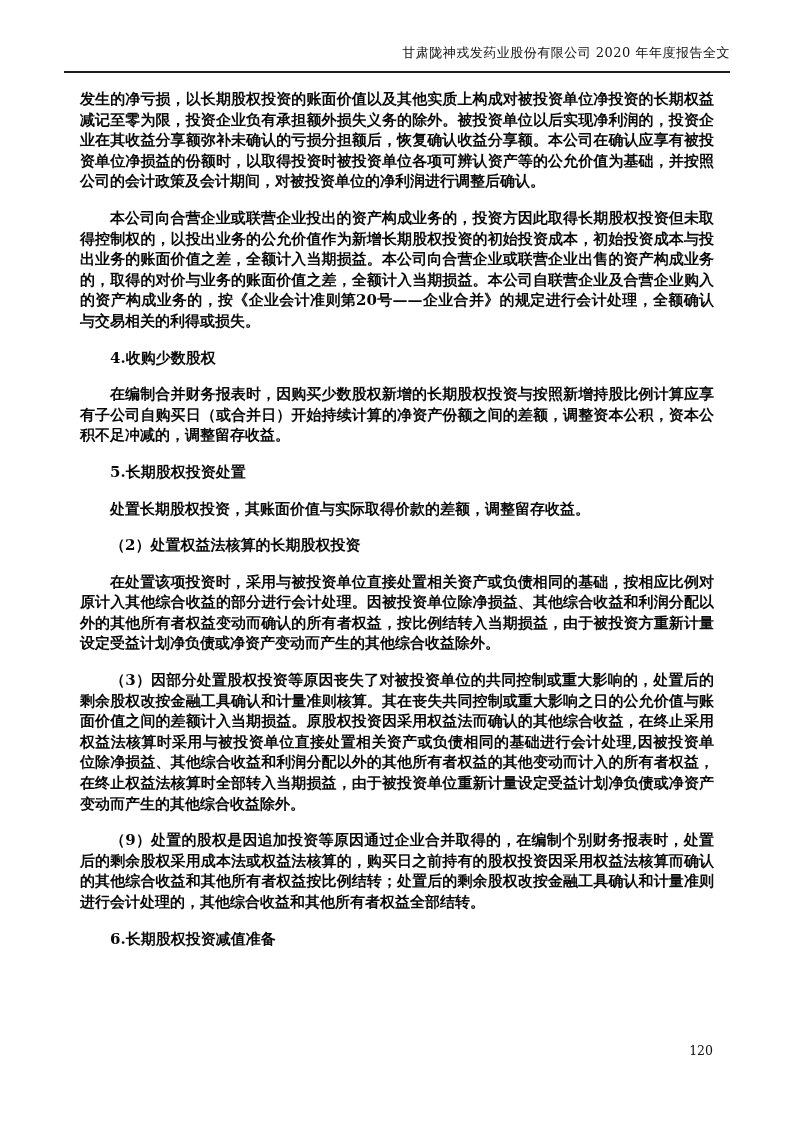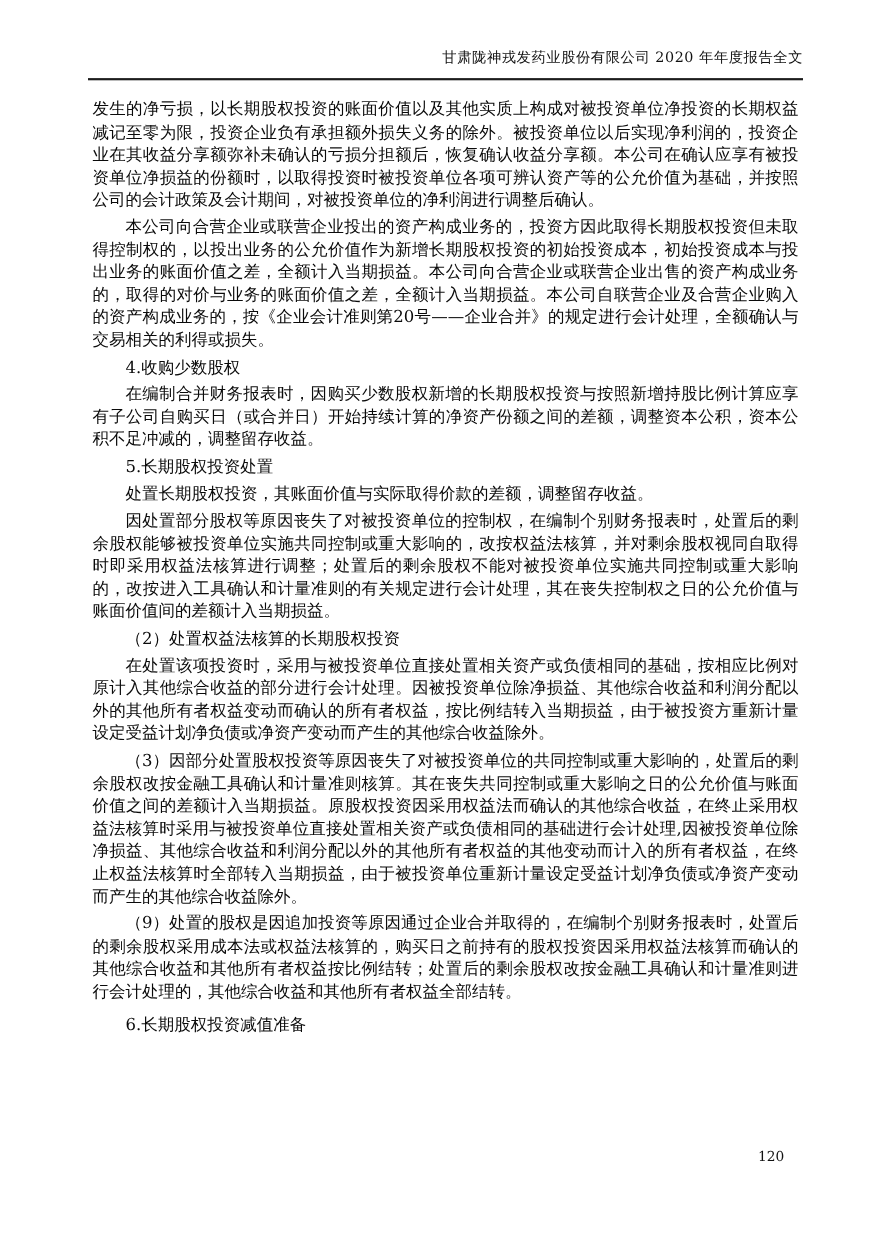--- a/index.html
+++ b/index.html
@@ -6,21 +6,21 @@
     margin: 0;
     padding: 0;
     background: #ffffff;
   }
   .page {
     position: relative;
     width: 793px;
     height: 1122px;
     background: #ffffff;
     box-sizing: border-box;
-    padding: 44px 63px 0 80px;
+    padding: 44px 63px 0 64px;
     font-family: "DejaVu Serif", "Liberation Serif", serif;
     color: #000000;
     overflow: hidden;
   }
   .header-title {
     text-align: right;
     font-size: 13px;
     line-height: 18px;
     letter-spacing: 0.5px;
     color: #111111;
@@ -31,22 +31,23 @@
     border-top: 2.5px solid #1c1c1c;
   }
   .doc-body {
     margin-top: 16px;
     font-size: 15px;
     line-height: 20.6px;
     text-align: justify;
     color: #0a0a0a;
   }
   .para {
-    margin: 4px;
+    margin: 16px;
     text-indent: 2em;
+    font-weight: bold;
   }
   .para.no-indent {
     text-indent: 0;
   }
   .para.section-gap {
     margin-top: 9px;
   }
   .footer {
     position: absolute;
     left: 48px;
@@ -67,21 +68,20 @@
     <div class="header-rule"></div>
   </div>
 
   <div class="doc-body">
     <p class="para no-indent">发生的净亏损，以长期股权投资的账面价值以及其他实质上构成对被投资单位净投资的长期权益减记至零为限，投资企业负有承担额外损失义务的除外。被投资单位以后实现净利润的，投资企业在其收益分享额弥补未确认的亏损分担额后，恢复确认收益分享额。本公司在确认应享有被投资单位净损益的份额时，以取得投资时被投资单位各项可辨认资产等的公允价值为基础，并按照公司的会计政策及会计期间，对被投资单位的净利润进行调整后确认。</p>
     <p class="para">本公司向合营企业或联营企业投出的资产构成业务的，投资方因此取得长期股权投资但未取得控制权的，以投出业务的公允价值作为新增长期股权投资的初始投资成本，初始投资成本与投出业务的账面价值之差，全额计入当期损益。本公司向合营企业或联营企业出售的资产构成业务的，取得的对价与业务的账面价值之差，全额计入当期损益。本公司自联营企业及合营企业购入的资产构成业务的，按《企业会计准则第20号——企业合并》的规定进行会计处理，全额确认与交易相关的利得或损失。</p>
     <p class="para">4.收购少数股权</p>
     <p class="para">在编制合并财务报表时，因购买少数股权新增的长期股权投资与按照新增持股比例计算应享有子公司自购买日（或合并日）开始持续计算的净资产份额之间的差额，调整资本公积，资本公积不足冲减的，调整留存收益。</p>
     <p class="para">5.长期股权投资处置</p>
     <p class="para">处置长期股权投资，其账面价值与实际取得价款的差额，调整留存收益。</p>
-    <p class="para">因处置部分股权等原因丧失了对被投资单位的控制权，在编制个别财务报表时，处置后的剩余股权能够被投资单位实施共同控制或重大影响的，改按权益法核算，并对剩余股权视同自取得时即采用权益法核算进行调整；处置后的剩余股权不能对被投资单位实施共同控制或重大影响的，改按进入工具确认和计量准则的有关规定进行会计处理，其在丧失控制权之日的公允价值与账面价值间的差额计入当期损益。</p>
     <p class="para">（2）处置权益法核算的长期股权投资</p>
     <p class="para">在处置该项投资时，采用与被投资单位直接处置相关资产或负债相同的基础，按相应比例对原计入其他综合收益的部分进行会计处理。因被投资单位除净损益、其他综合收益和利润分配以外的其他所有者权益变动而确认的所有者权益，按比例结转入当期损益，由于被投资方重新计量设定受益计划净负债或净资产变动而产生的其他综合收益除外。</p>
     <p class="para">（3）因部分处置股权投资等原因丧失了对被投资单位的共同控制或重大影响的，处置后的剩余股权改按金融工具确认和计量准则核算。其在丧失共同控制或重大影响之日的公允价值与账面价值之间的差额计入当期损益。原股权投资因采用权益法而确认的其他综合收益，在终止采用权益法核算时采用与被投资单位直接处置相关资产或负债相同的基础进行会计处理,因被投资单位除净损益、其他综合收益和利润分配以外的其他所有者权益的其他变动而计入的所有者权益，在终止权益法核算时全部转入当期损益，由于被投资单位重新计量设定受益计划净负债或净资产变动而产生的其他综合收益除外。</p>
     <p class="para">（9）处置的股权是因追加投资等原因通过企业合并取得的，在编制个别财务报表时，处置后的剩余股权采用成本法或权益法核算的，购买日之前持有的股权投资因采用权益法核算而确认的其他综合收益和其他所有者权益按比例结转；处置后的剩余股权改按金融工具确认和计量准则进行会计处理的，其他综合收益和其他所有者权益全部结转。</p>
     <p class="para section-gap">6.长期股权投资减值准备</p>
   </div>
 
   <div class="footer">
     <span>120</span>
   </div>

